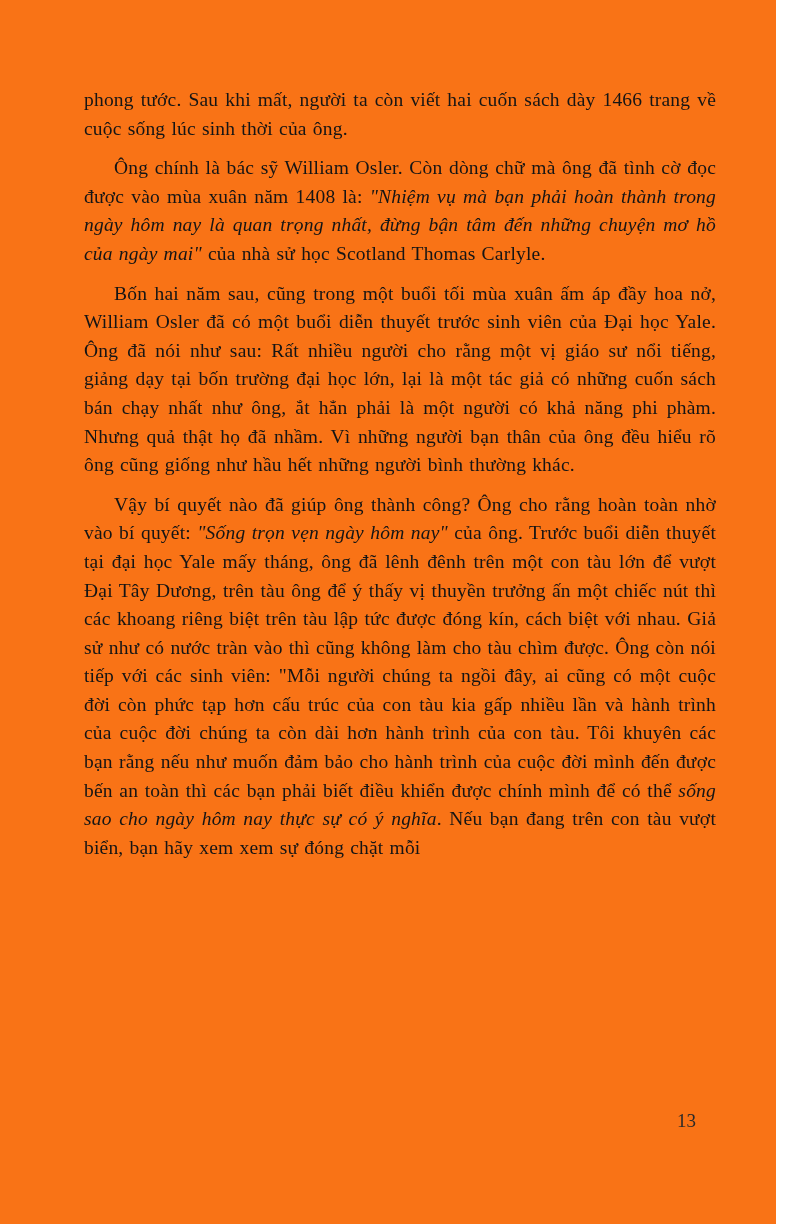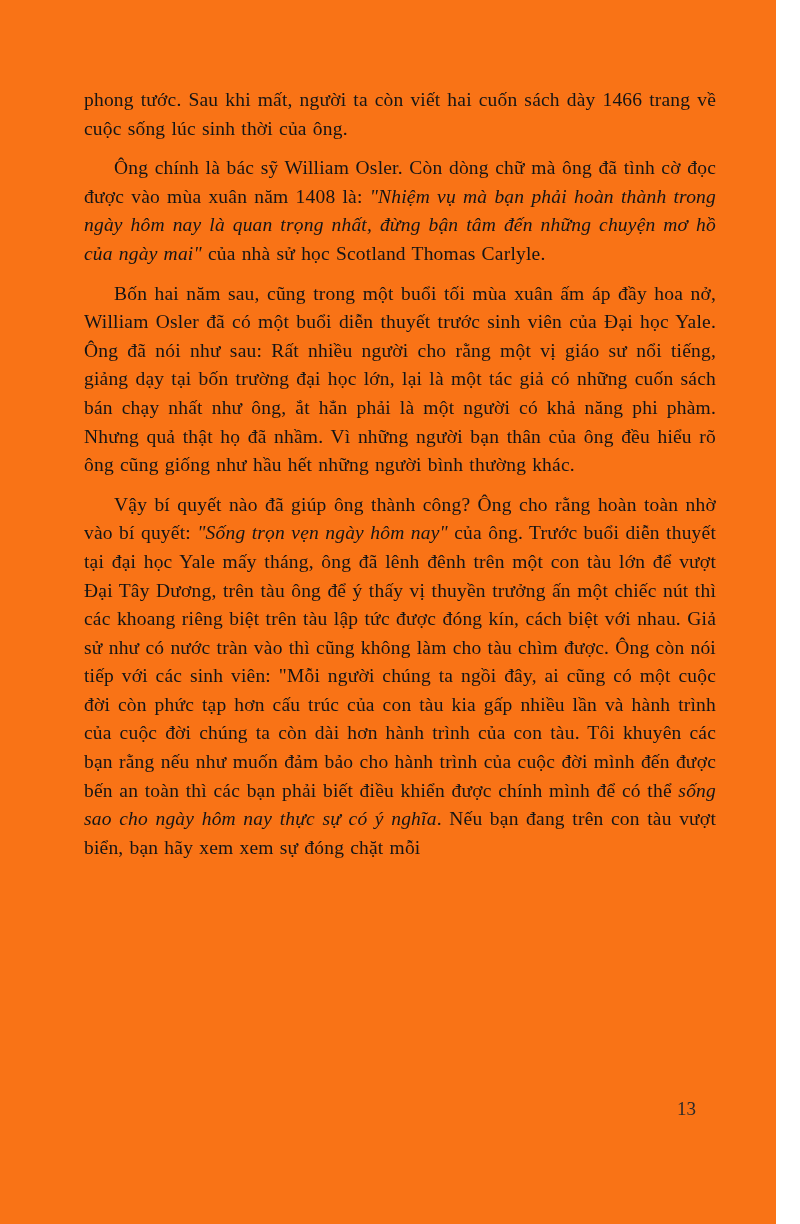--- a/index.html
+++ b/index.html
@@ -33,21 +33,21 @@
   }
   p.para.no-indent {
     text-indent: 0;
   }
   .italic {
     font-style: italic;
   }
   .page-number {
     position: absolute;
     right: 80px;
-    bottom: 104px;
+    bottom: 92px;
     font-size: 19px;
     color: #2a2a2a;
   }
 </style>
 </head>
 <body>
 
 <div class="page">
   <div class="text-block">
 

